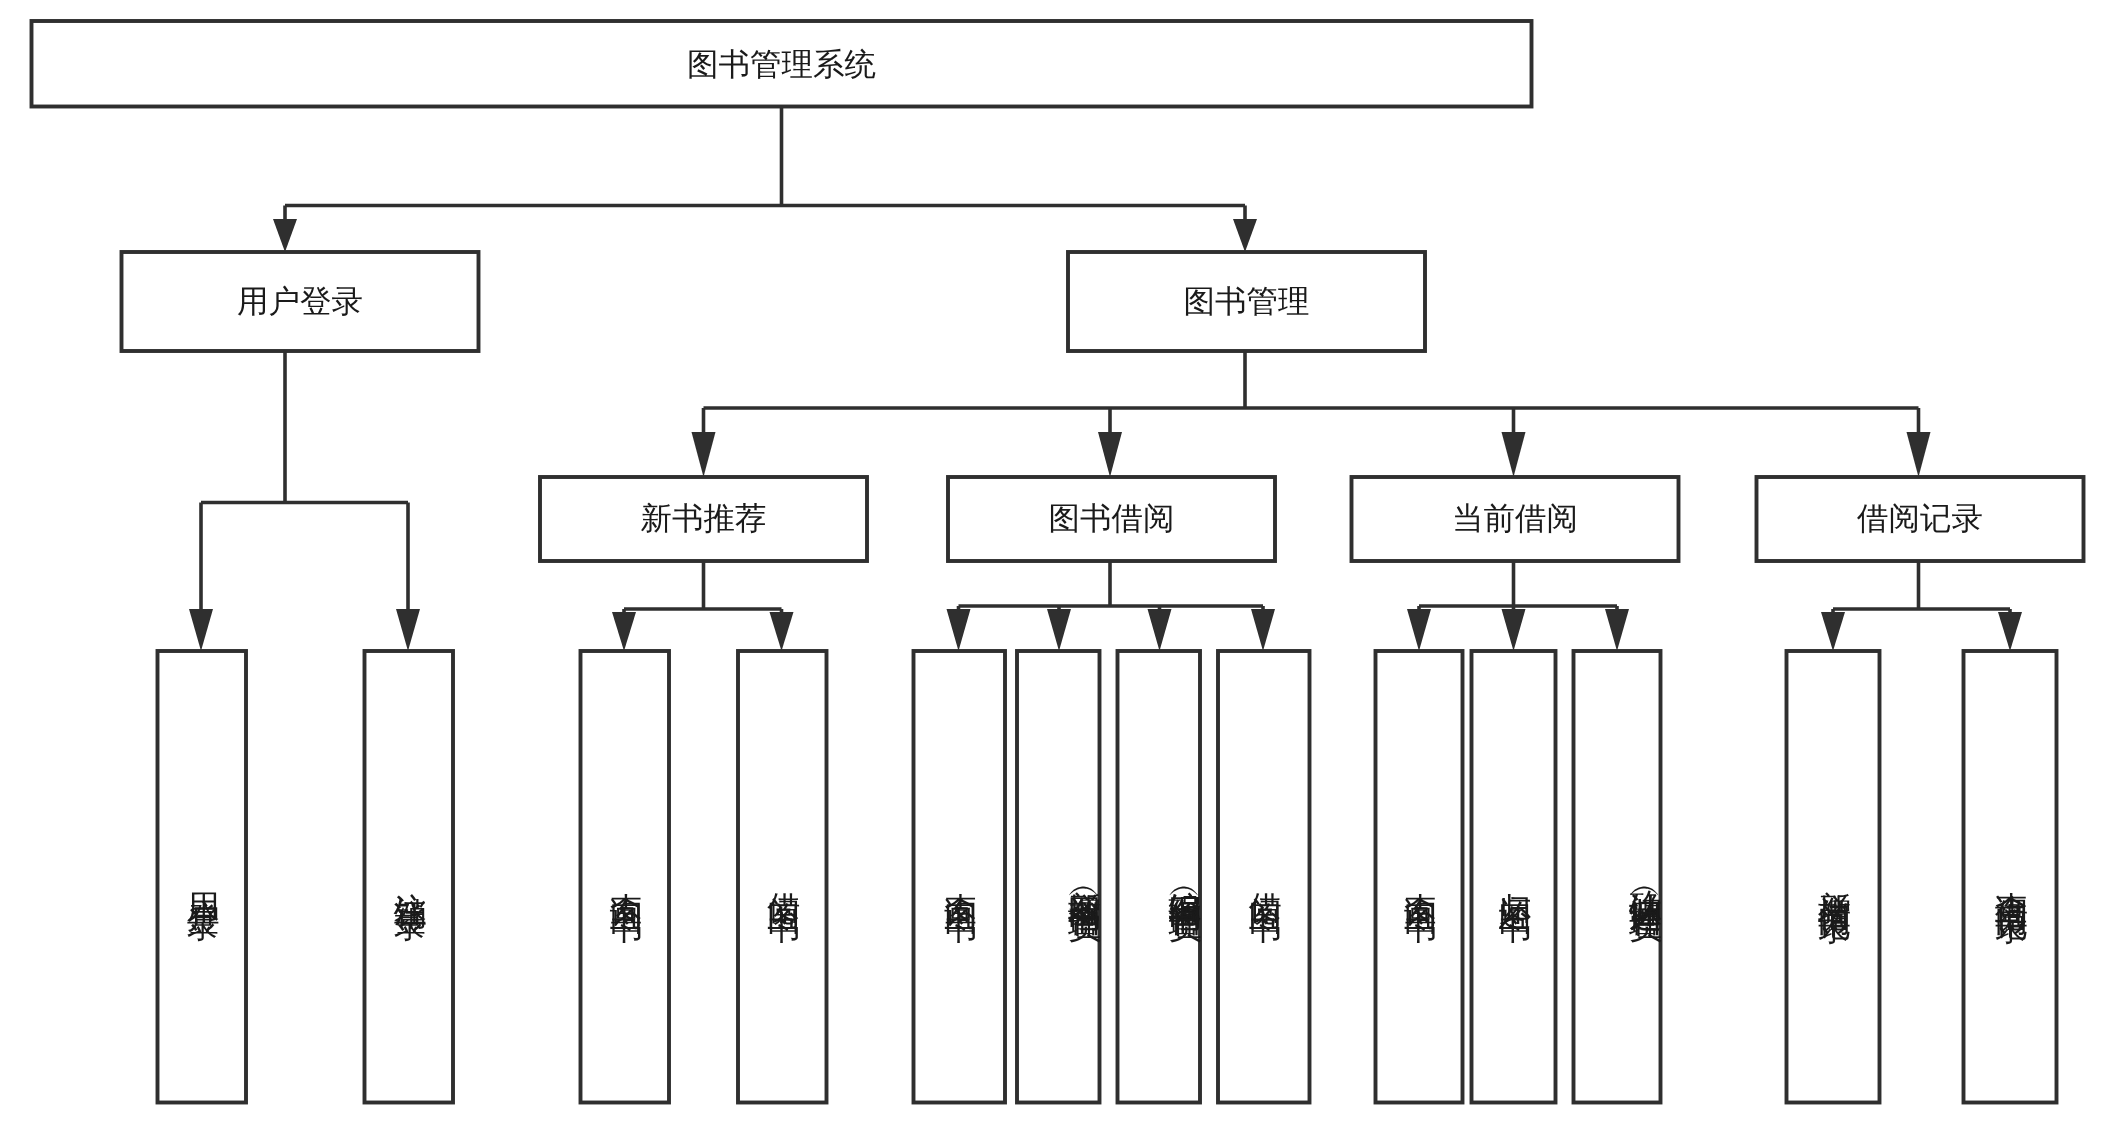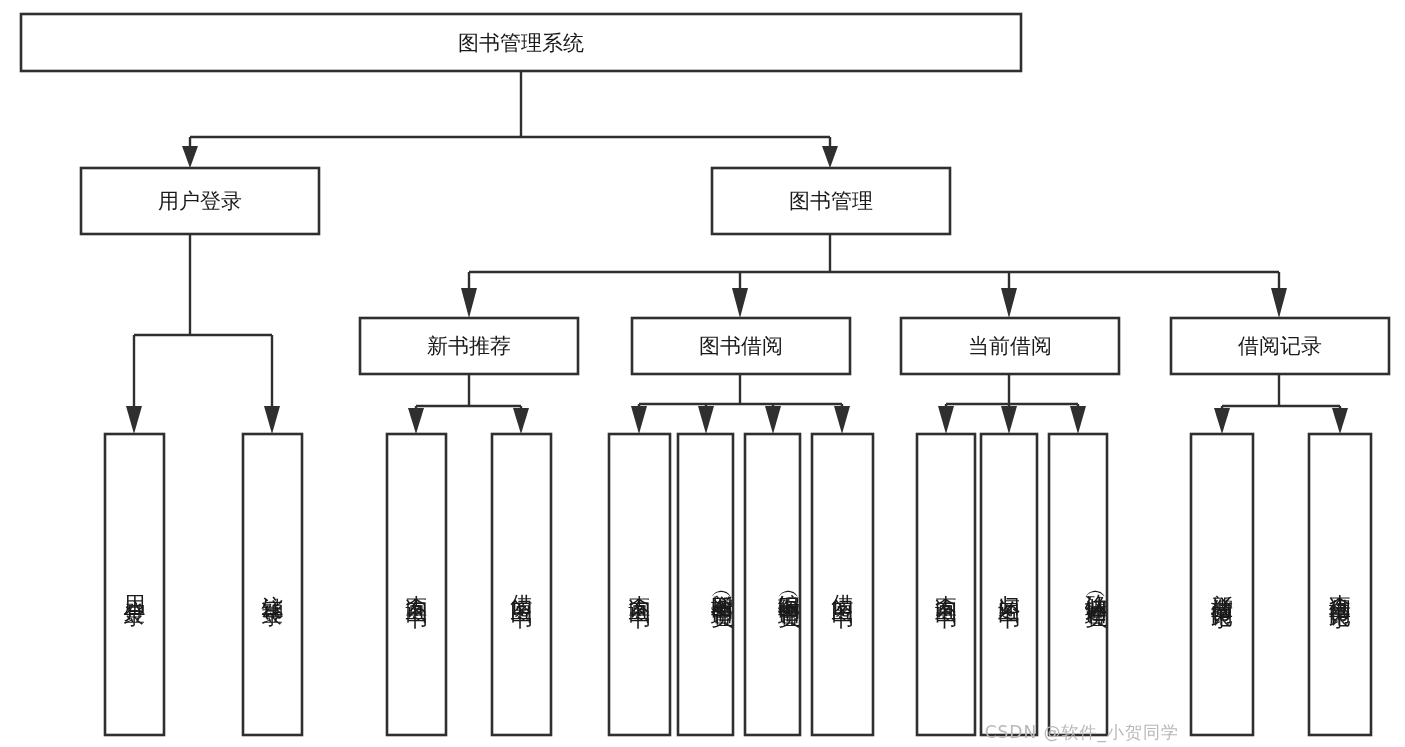--- a/index.html
+++ b/index.html
@@ -212,15 +212,14 @@
   <div class="vert-label" style="left:745px; top:440px; width:55px; height:290px; display:flex; align-items:flex-start; justify-content:center; letter-spacing:2px;">编辑图书（管理员）</div>
   <div class="vert-label" style="left:812px; top:434px; width:61px; height:301px; display:flex; align-items:center; justify-content:center;">借阅图书</div>
 
   <div class="vert-label" style="left:917px; top:434px; width:58px; height:301px; display:flex; align-items:center; justify-content:center;">查询图书</div>
   <div class="vert-label" style="left:981px; top:434px; width:56px; height:301px; display:flex; align-items:center; justify-content:center;">归还图书</div>
   <div class="vert-label" style="left:1049px; top:440px; width:58px; height:290px; display:flex; align-items:flex-start; justify-content:center; letter-spacing:2px;">确认归还（管理员）</div>
 
   <div class="vert-label" style="left:1191px; top:434px; width:62px; height:301px; display:flex; align-items:center; justify-content:center; letter-spacing:3px;">新增借阅记录</div>
   <div class="vert-label" style="left:1309px; top:434px; width:62px; height:301px; display:flex; align-items:center; justify-content:center; letter-spacing:3px;">查询借阅记录</div>
 
-  <div class="watermark">CSDN @软件_小贺同学</div>
 
 </div>
 
 </body></html>

